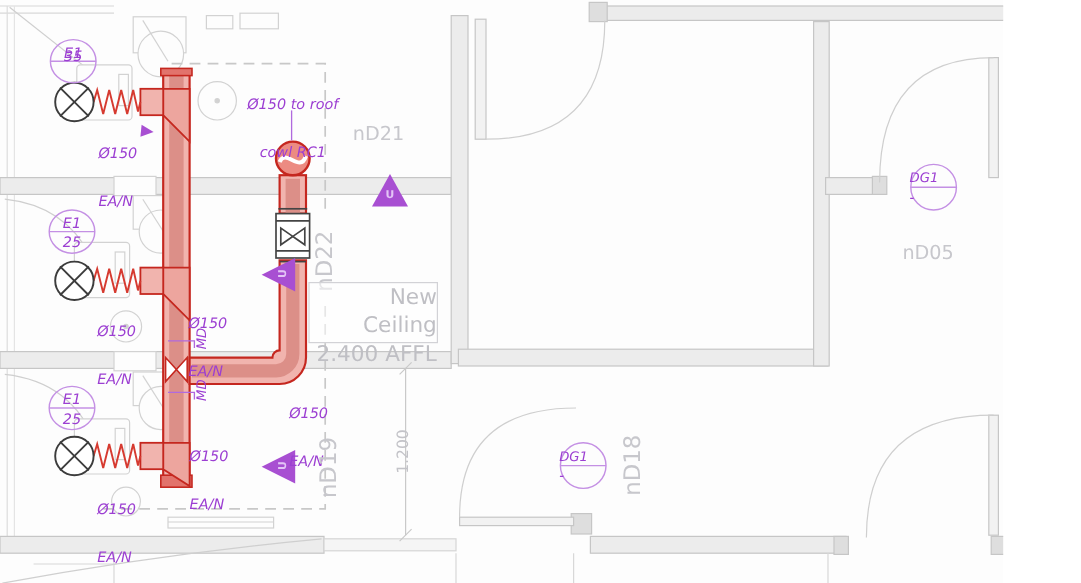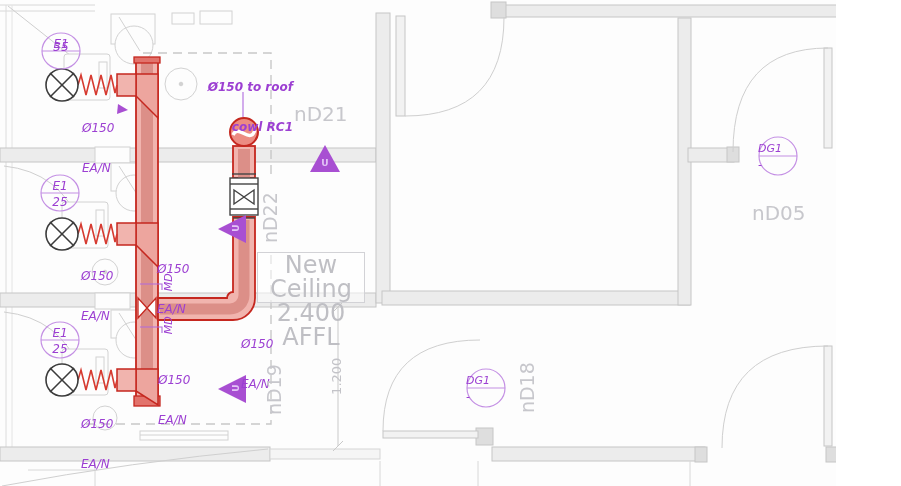--- a/index.html
+++ b/index.html
@@ -1,29 +1,29 @@
 <!DOCTYPE html>
 <html><head>
 <meta charset="utf-8">
 <style>
   html,body{margin:0;padding:0;background:#ffffff;}
   #board{position:relative;width:796px;height:486px;background:#fdfdfd;overflow:hidden;
          font-family:"DejaVu Sans","Liberation Sans",sans-serif;padding-left:40px;}
   #plan-svg{position:absolute;left:0;top:0;}
   .lbl{position:absolute;white-space:pre;line-height:1.12;}
   .purple{color:#9c3fd2;font-style:italic;font-size:12px;}
-  .purple-c{text-align:right;font-weight:bold;}
-  .gray{color:#c7c7cc;font-size:20px;}
+  .purple-c{text-align:center;}
+  .gray{color:#c7c7cc;font-size:16px;}
   .gray-sm{color:#c3c3c8;font-size:13px;}
   .rot{transform:rotate(-90deg);transform-origin:center center;text-align:center;}
   .tagtxt{color:#9c3fd2;font-style:italic;font-size:12px;text-align:center;width:40px;}
   .dgtxt{color:#9c3fd2;font-style:italic;font-size:11px;width:40px;}
   .utxt{color:#e3c5f6;font-size:9px;font-weight:bold;text-align:center;width:16px;}
-  .ceilbox{position:absolute;left:257px;top:252px;width:106px;height:49px;
-           border:1.5px solid #d2d2d6;color:#bfbfc4;font-size:24px;text-align:center;
+  .ceilbox{position:absolute;left:257px;top:235px;width:106px;height:49px;
+           border:1.5px solid #d2d2d6;color:#bfbfc4;font-size:18px;text-align:right;
            line-height:24px;background:rgba(255,255,255,0.55);}
   .mdtxt{color:#9c3fd2;font-style:italic;font-size:11px;width:30px;}
   .eaf{line-height:15px;}
 </style>
 </head>
 <body>
 
 <div id="board">
 
 <svg id="plan-svg" width="901" height="486" viewBox="0 0 901 486">

